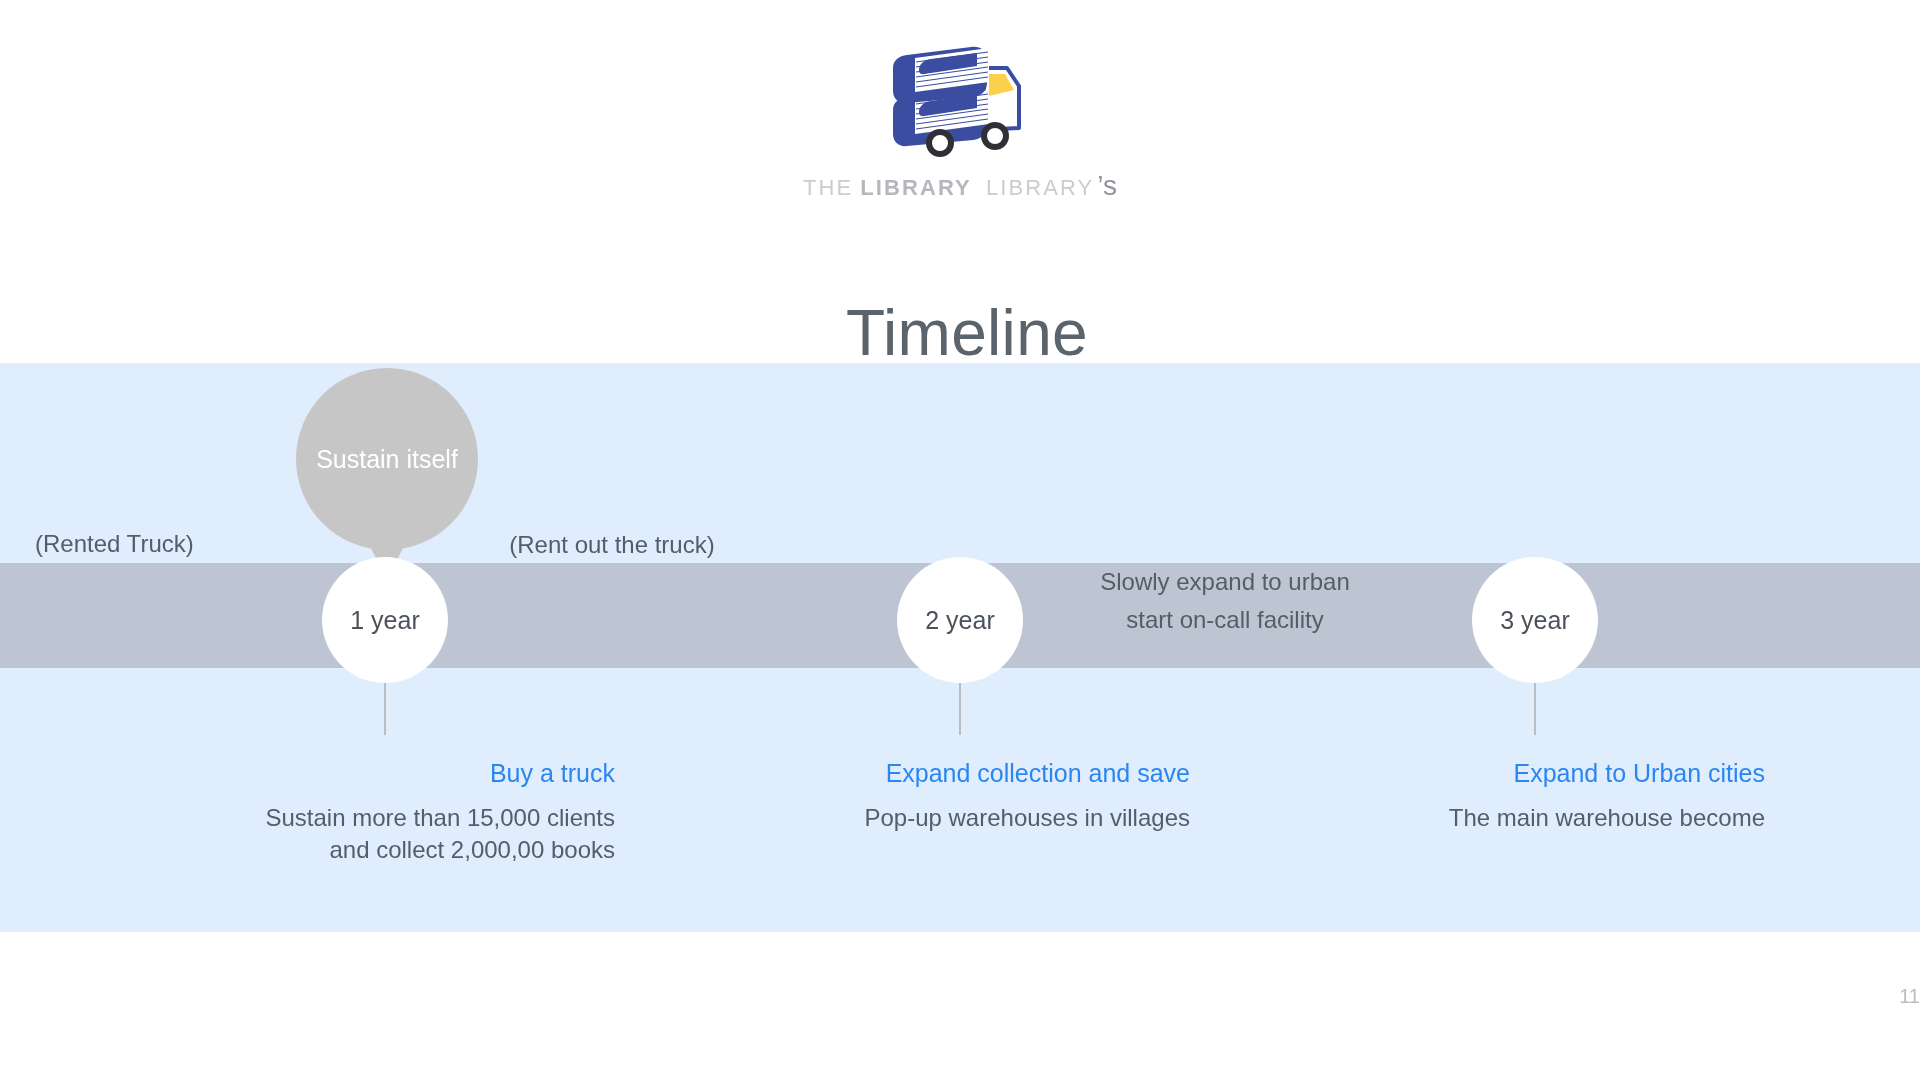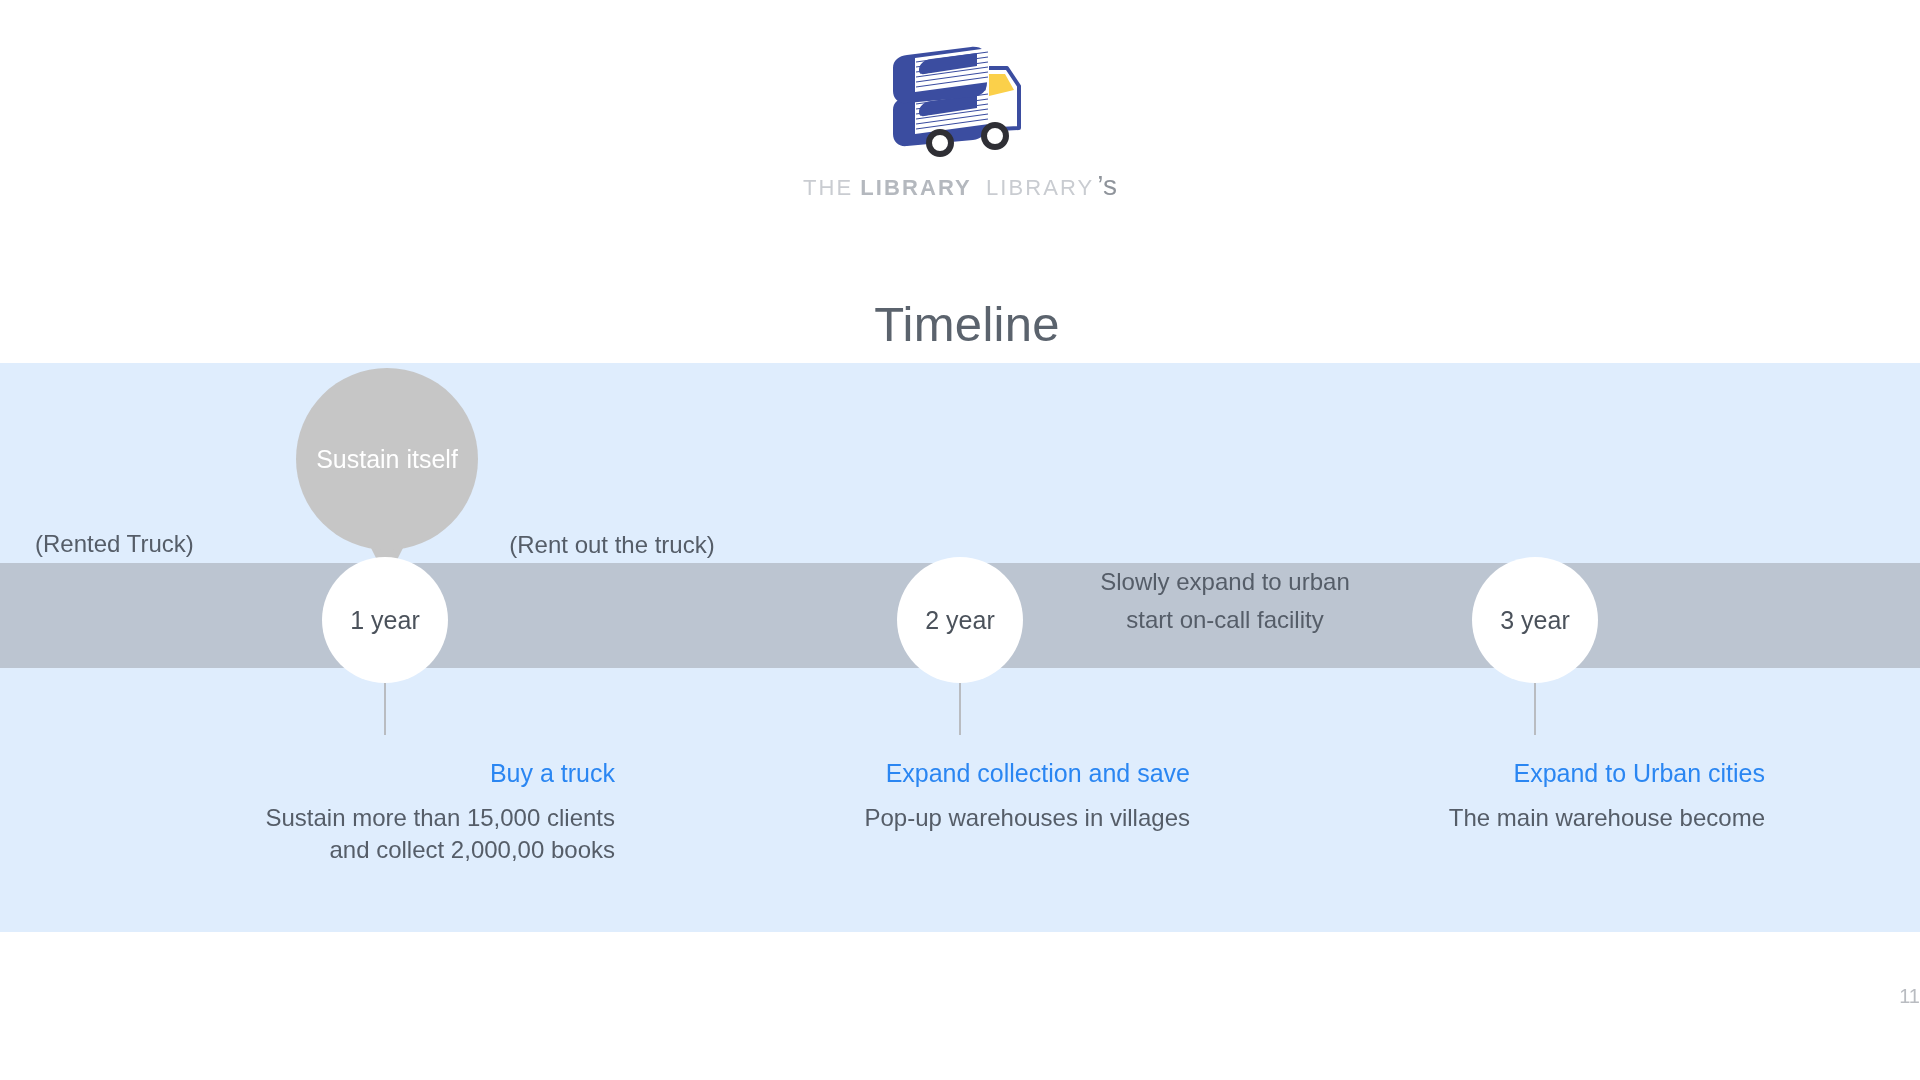--- a/index.html
+++ b/index.html
@@ -65,21 +65,21 @@
     letter-spacing: 0;
   }
 
   
   .page-title {
     position: absolute;
     left: 14px;
     right: 0;
     top: 296px;
     text-align: center;
-    font-size: 49px;
+    font-size: 64px;
     font-weight: 400;
     color: #5b636d;
     letter-spacing: 0.3px;
   }
 
   
   .band-blue {
     position: absolute;
     left: 0;
     right: 0;

